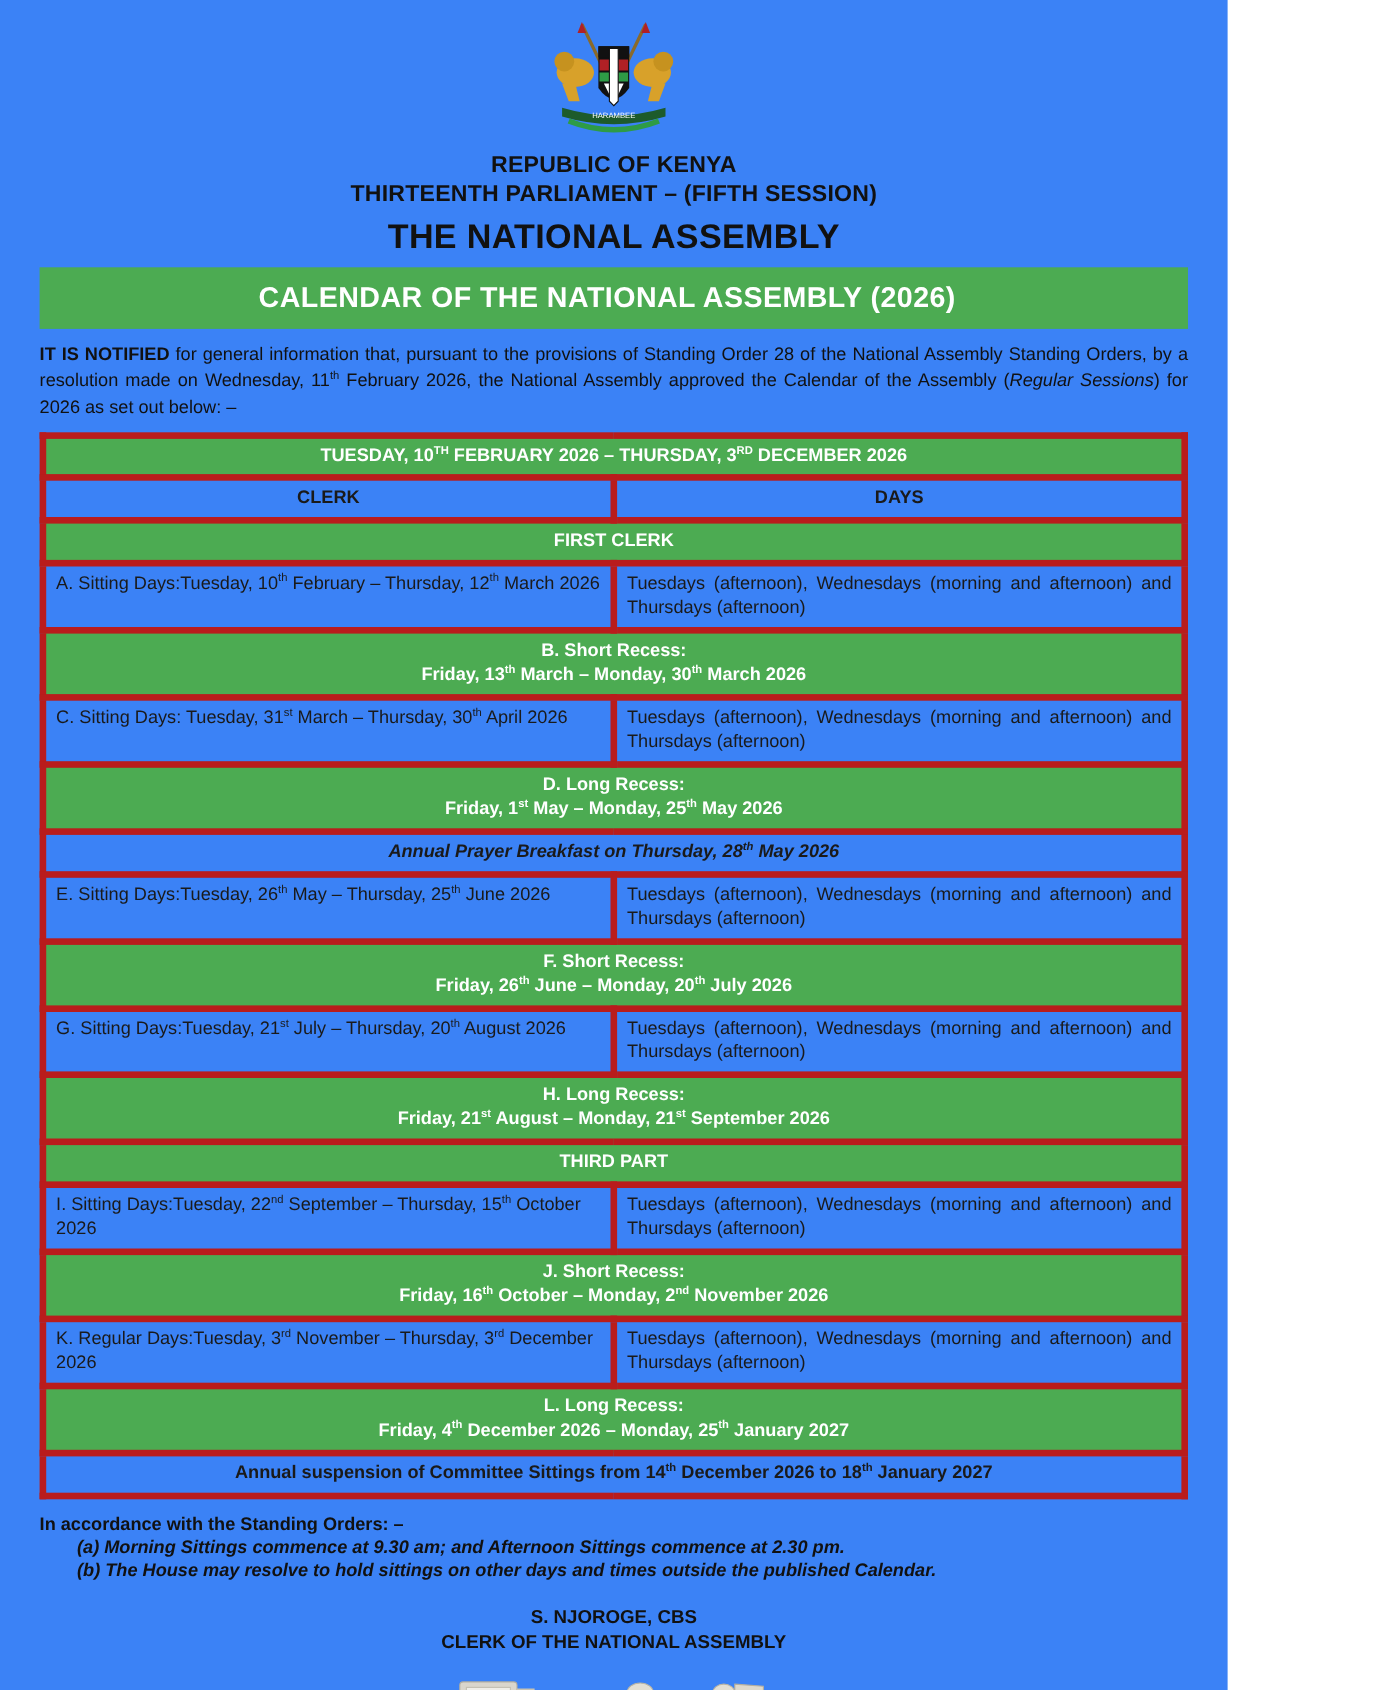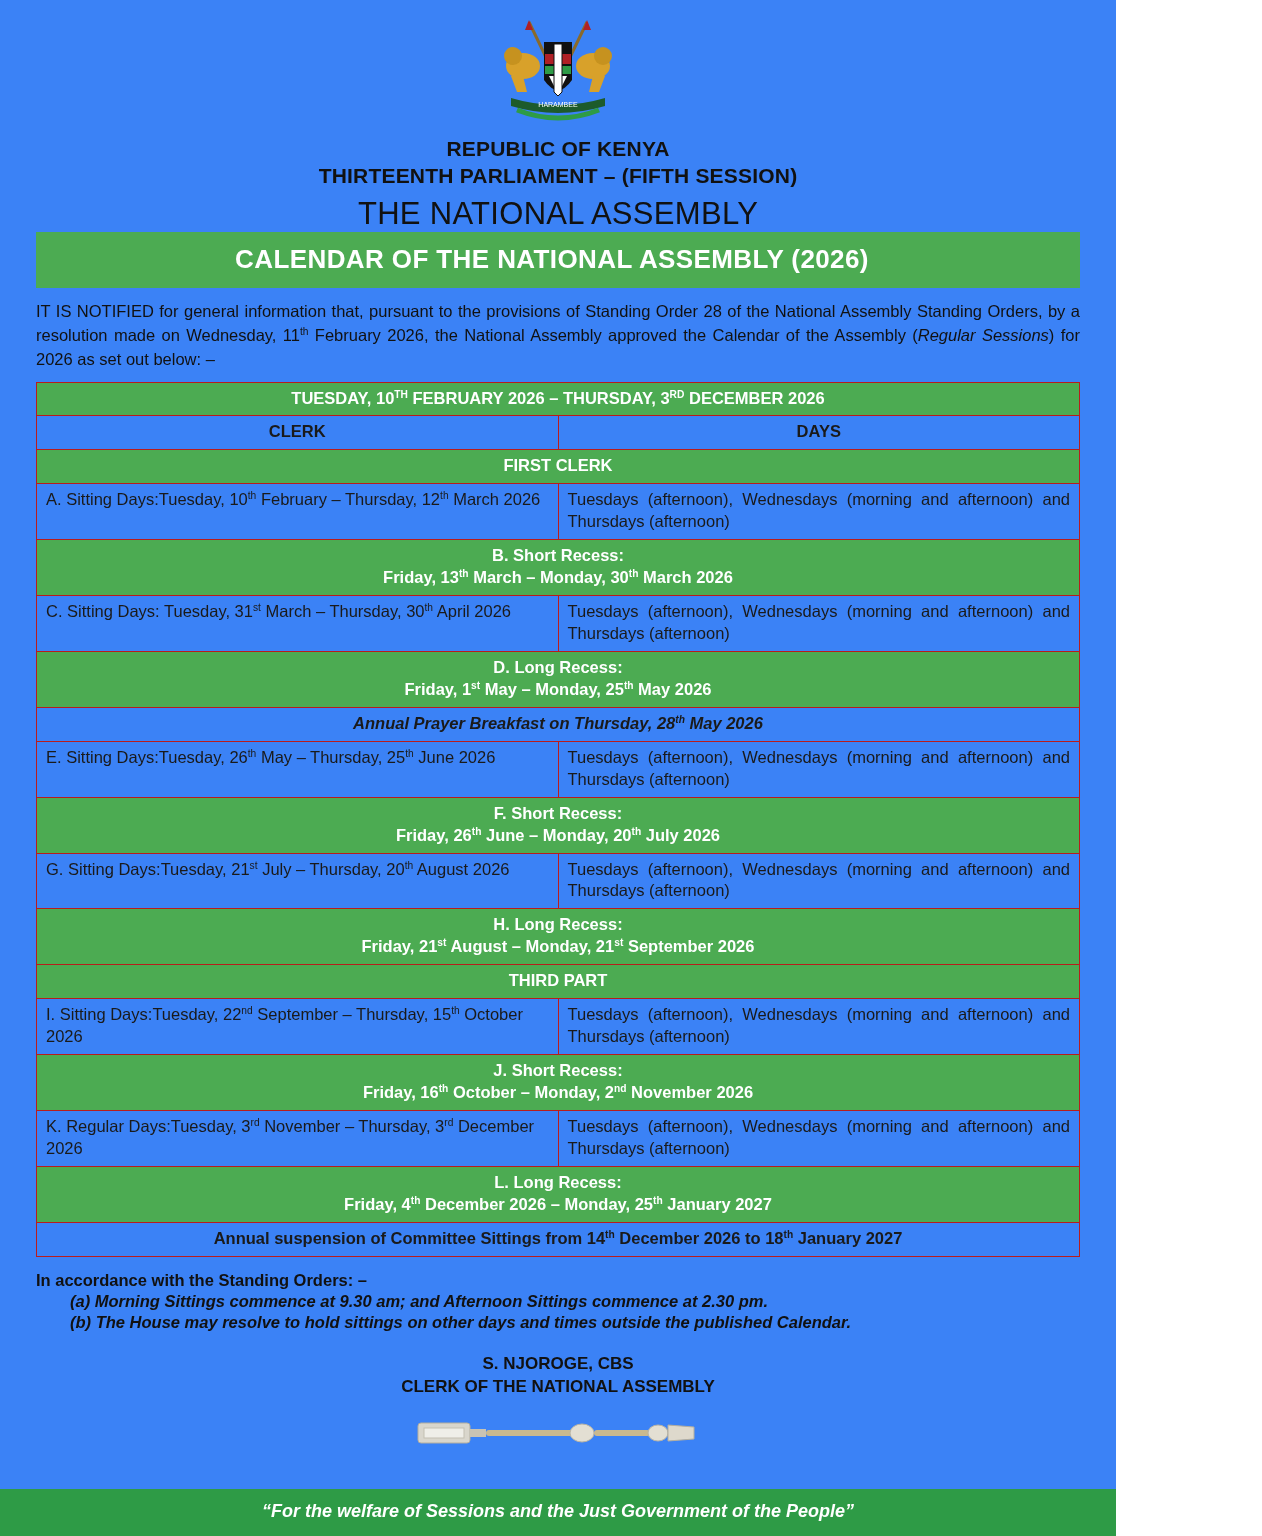--- a/index.html
+++ b/index.html
@@ -37,56 +37,57 @@
   .hdr-line1, .hdr-line2 {
     text-align: center;
     font-weight: bold;
     font-size: 21px;
     letter-spacing: 0.2px;
     color: #111;
     line-height: 1.28;
   }
   .hdr-line3 {
     text-align: center;
-    font-weight: normal;
+    font-weight: bold;
     font-size: 31px;
     letter-spacing: 0.3px;
     color: #111;
     margin-top: 6px;
+    margin-bottom: 10px;
   }
   .green-banner {
     margin: 0 36px;
     background: #4cab52;
     color: #ffffff;
     text-align: center;
     font-weight: bold;
     font-size: 26px;
     letter-spacing: 0.4px;
     padding: 12px 12px 13px 0;
   }
   .notice {
     margin: 12px 36px 10px 36px;
     font-size: 16.5px;
     line-height: 1.45;
     text-align: justify;
     color: #111;
   }
-  .notice b { font-weight: normal; }
+  .notice b { font-weight: bold; }
   .notice i { font-style: italic; }
   sup { font-size: 0.62em; vertical-align: super; line-height: 0; }
 
   
   table.cal {
     margin: 0 36px;
     width: calc(100% - 72px);
     border-collapse: collapse;
     table-layout: fixed;
   }
   table.cal td {
-    border: 1px solid #b91c1c;
+    border: 6px solid #b91c1c;
     padding: 5px 9px 6px 9px;
     font-size: 16.5px;
     vertical-align: top;
     line-height: 1.33;
   }
   td.green {
     background: #4cab52;
     color: #fff;
     font-weight: bold;
     text-align: center;

